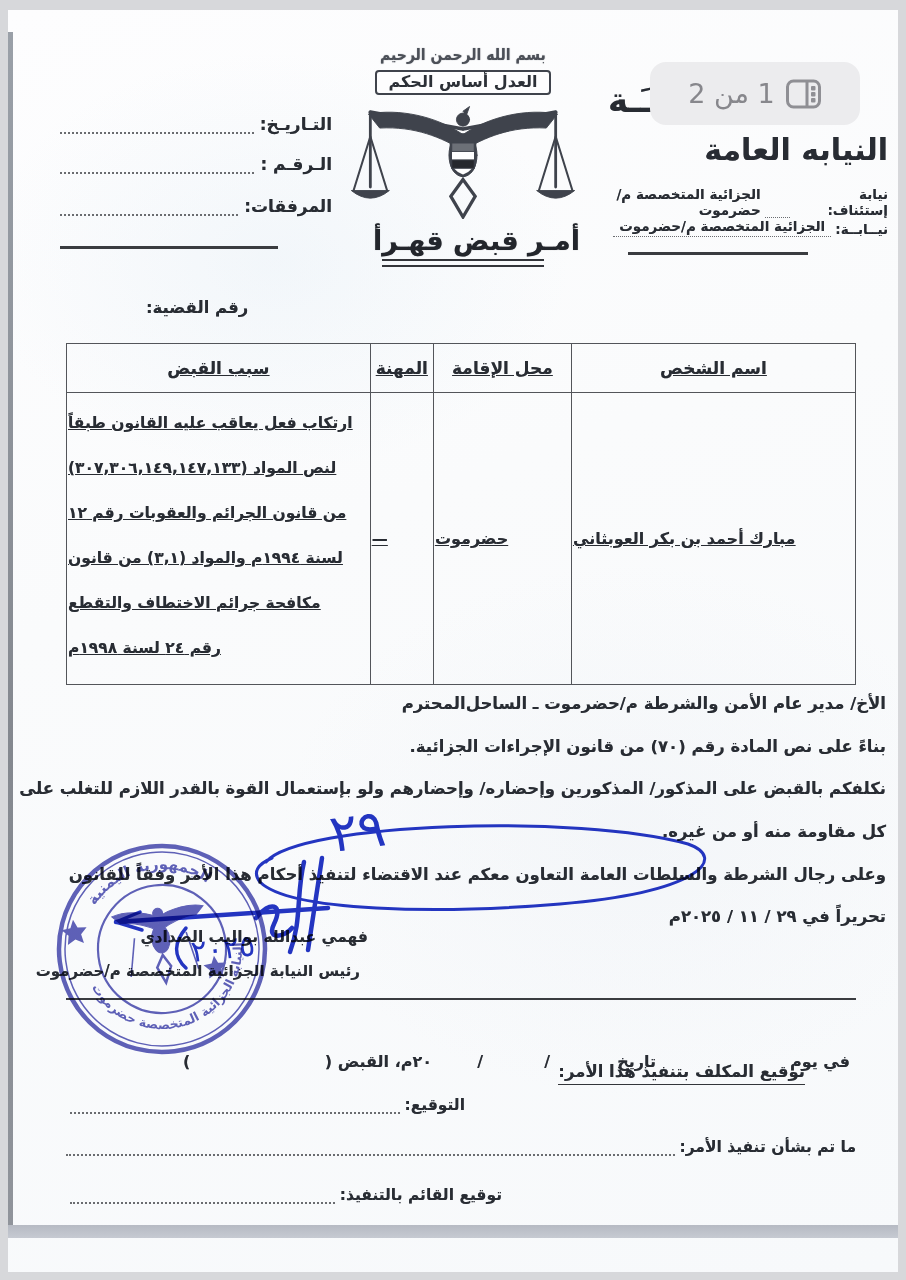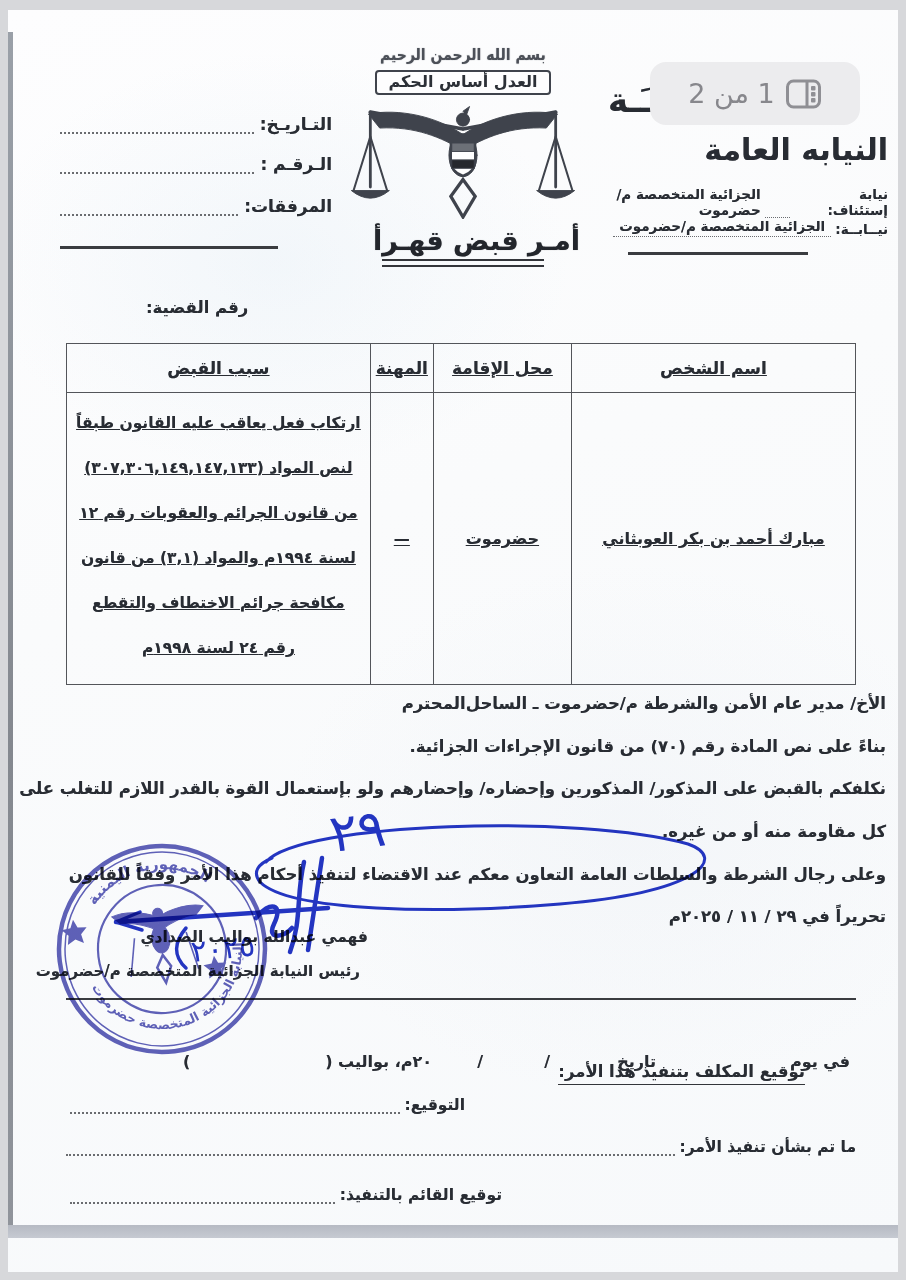--- a/index.html
+++ b/index.html
@@ -50,21 +50,21 @@
     display:inline-block;border:2.5px solid #3f434c;border-radius:4px;
     padding:0 12px 2px 12px;font-size:16px;font-weight:700;color:#2c3037;
     background:#fdfdfe;
   }
   .doc-title{font-size:27px;font-weight:700;color:#23262c;text-shadow:0 0 .7px rgba(20,22,26,.6);}
   .dbl-underline{border-top:2.5px solid #33353a;border-bottom:2.5px solid #33353a;height:4px;}
   
   table.main{border-collapse:collapse;width:790px;table-layout:fixed;direction:rtl;}
   table.main th, table.main td{border:1.4px solid #53555a;text-decoration:underline;}
   table.main th{height:46px;font-size:17px;font-weight:700;}
-  table.main td{vertical-align:middle;text-align:center;font-size:16px;font-weight:700;}
+  table.main td{vertical-align:middle;text-align:left;font-size:16px;font-weight:700;}
   .reason div{line-height:45px;font-size:15.5px;white-space:nowrap;}
   
   .bodyline{right:12px;width:836px;text-align:right;font-size:16.5px;font-weight:700;direction:rtl;white-space:nowrap;}
   
   .exec-title{font-size:16.5px;font-weight:700;border-bottom:1.6px solid #33353a;padding-bottom:3px;}
   .exec-item{font-size:16px;font-weight:700;white-space:nowrap;}
   .sigline{display:flex;direction:rtl;align-items:flex-end;column-gap:5px;font-size:15.5px;font-weight:700;}
   
   .stamp{position:absolute;left:44px;top:828px;width:220px;height:222px;transform:rotate(-7deg);opacity:.85;mix-blend-mode:multiply;z-index:6;}
   .annot{position:absolute;left:52px;top:790px;width:680px;height:200px;z-index:7;pointer-events:none;mix-blend-mode:multiply;}
@@ -211,21 +211,21 @@
 
   <div class="abs rule" style="left:58px;top:988px;width:790px;height:2px;"></div>
 
   <div class="abs rtl ink exec-title" style="right:93px;top:1052px;margin-left:32px;">توقيع المكلف بتنفيذ هذا الأمر:</div>
 
   <div>
     <span class="abs rtl ink exec-item" style="right:48px;top:1042px;">في يوم</span>
     <span class="abs rtl ink exec-item" style="right:242px;top:1042px;">تاريخ</span>
     <span class="abs rtl ink exec-item" style="right:348px;top:1042px;">/</span>
     <span class="abs rtl ink exec-item" style="right:415px;top:1042px;">/</span>
-    <span class="abs rtl ink exec-item" style="right:466px;top:1042px;">٢٠م، بواليب (</span>
+    <span class="abs rtl ink exec-item" style="right:466px;top:1042px;">٢٠م، القبض (</span>
     <span class="abs rtl ink exec-item" style="left:175px;top:1042px;">)</span>
   </div>
 
   <div class="abs sigline ink" style="left:62px;top:1086px;width:395px;">
     <span>التوقيع:</span>
     <span class="dotline" style="border-bottom-width:2.5px;"></span>
   </div>
 
   <div class="abs sigline ink" style="left:58px;top:1128px;width:790px;">
     <span>ما تم بشأن تنفيذ الأمر:</span>

